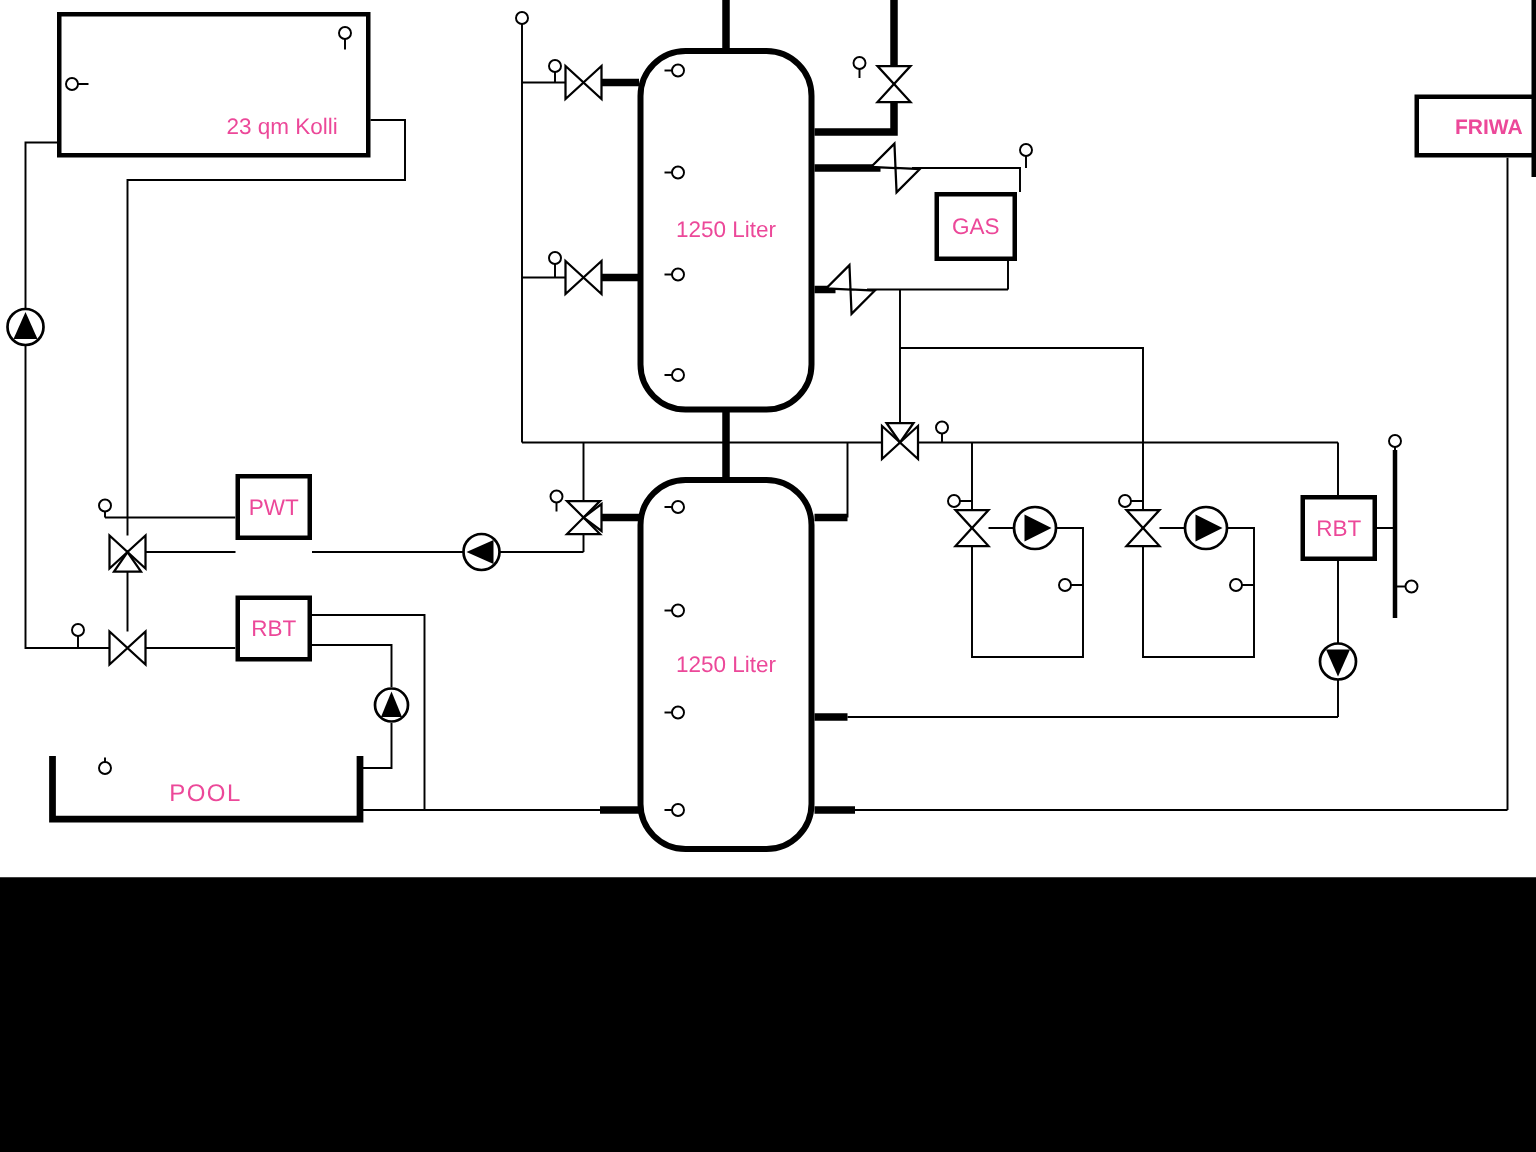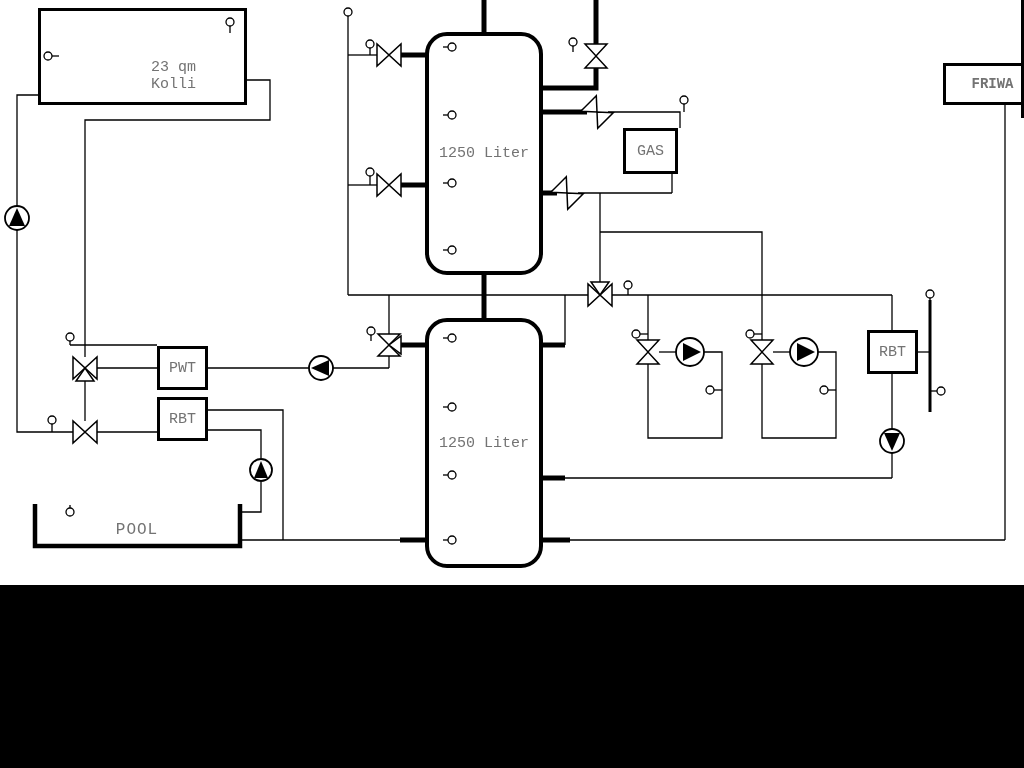--- a/index.html
+++ b/index.html
@@ -1,28 +1,28 @@
 <!DOCTYPE html>
 <html><head>
 <meta charset="utf-8">
 <style>
   html,body{margin:0;padding:0;background:#000;}
   .stage{position:relative;width:1024px;height:768px;background:#000;overflow:hidden;
-         font-family:Liberation Mono, monospace;color:#737373;}
+         font-family:Liberation Sans, sans-serif;color:#ec4899;}
   .sheet{position:absolute;left:0;top:0;width:1024px;height:585px;background:#fff;}
   svg.net{position:absolute;left:0;top:0;}
   .box{position:absolute;background:#fff;border:3px solid #000;box-sizing:border-box;
        display:flex;align-items:center;justify-content:center;font-size:15px;}
   .transparent{background:transparent;}
   .collector{left:38px;top:8px;width:209px;height:97px;}
   .collector .lbl{position:absolute;left:110px;bottom:9px;}
-  .tank{border-radius:22px;border-width:4px;background:transparent;}
+  .tank{border-radius:32px;border-width:4px;background:transparent;}
   .tank1{left:425px;top:32px;width:118px;height:243px;}
   .tank2{left:425px;top:318px;width:118px;height:250px;}
-  .pwt{left:157px;top:346px;width:51px;height:44px;}
+  .pwt{left:157px;top:316px;width:51px;height:44px;}
   .rbtl{left:157px;top:397px;width:51px;height:44px;}
   .gas{left:623px;top:128px;width:55px;height:46px;}
   .friwa{left:943px;top:63px;width:99px;height:42px;font-weight:bold;font-size:14px;}
   .rbtr{left:867px;top:330px;width:51px;height:44px;}
   .pool-label{position:absolute;left:87px;top:521px;width:100px;text-align:center;
               font-size:16px;letter-spacing:1px;}
   .mask-b{position:absolute;left:0;top:585px;width:1024px;height:183px;background:#000;}
   .mask-r{position:absolute;left:1021px;top:0;width:3px;height:118px;background:#000;}
 </style>
 </head>

